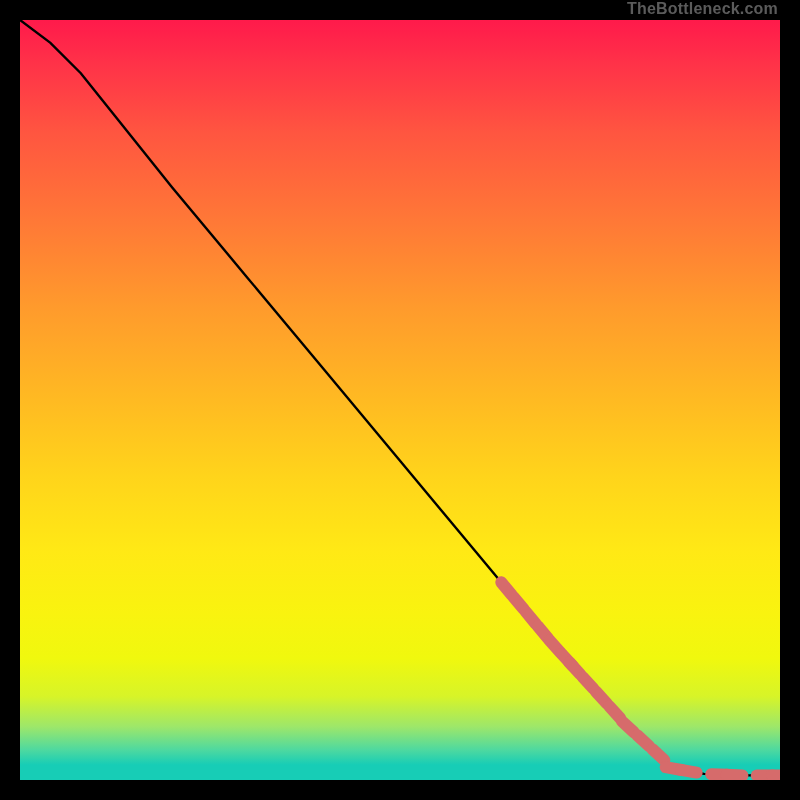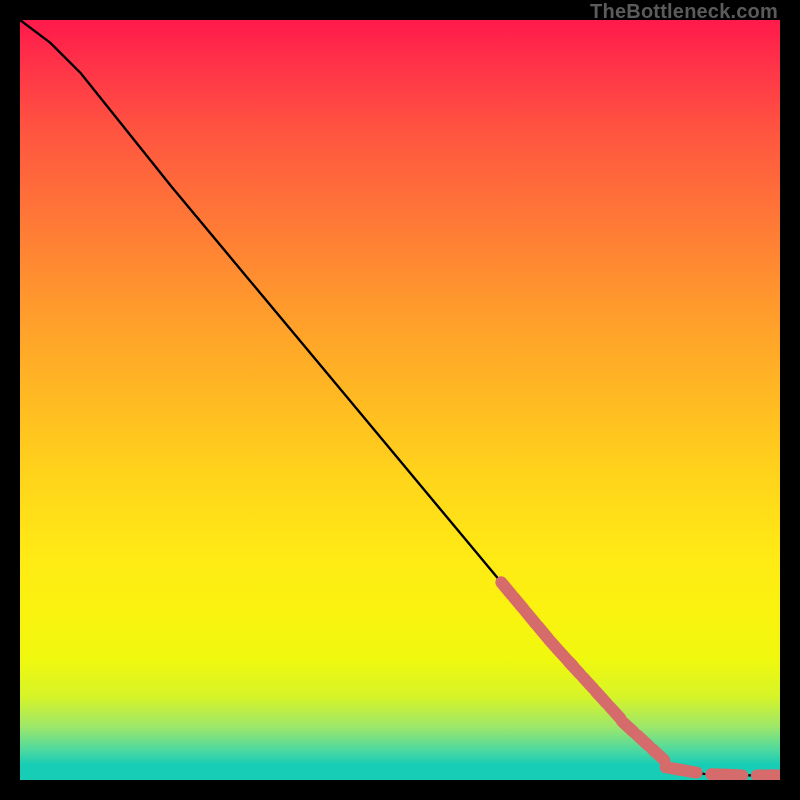--- a/index.html
+++ b/index.html
@@ -41,21 +41,21 @@
       #9de76a 93%,
       #4fd99f 96%,
       #17cdb6 98%,
       #17cdb6 100%
     );
   }
   .attrib {
     position: absolute;
     top: 0;
     right: 22px;
-    font-size: 20px;
+    font-size: 16px;
     font-weight: 600;
     color: #5b5b5b;
     letter-spacing: 0.2px;
     z-index: 5;
   }
   svg.plot {
     position: absolute;
     left: 0;
     top: 0;
     width: 760px;

